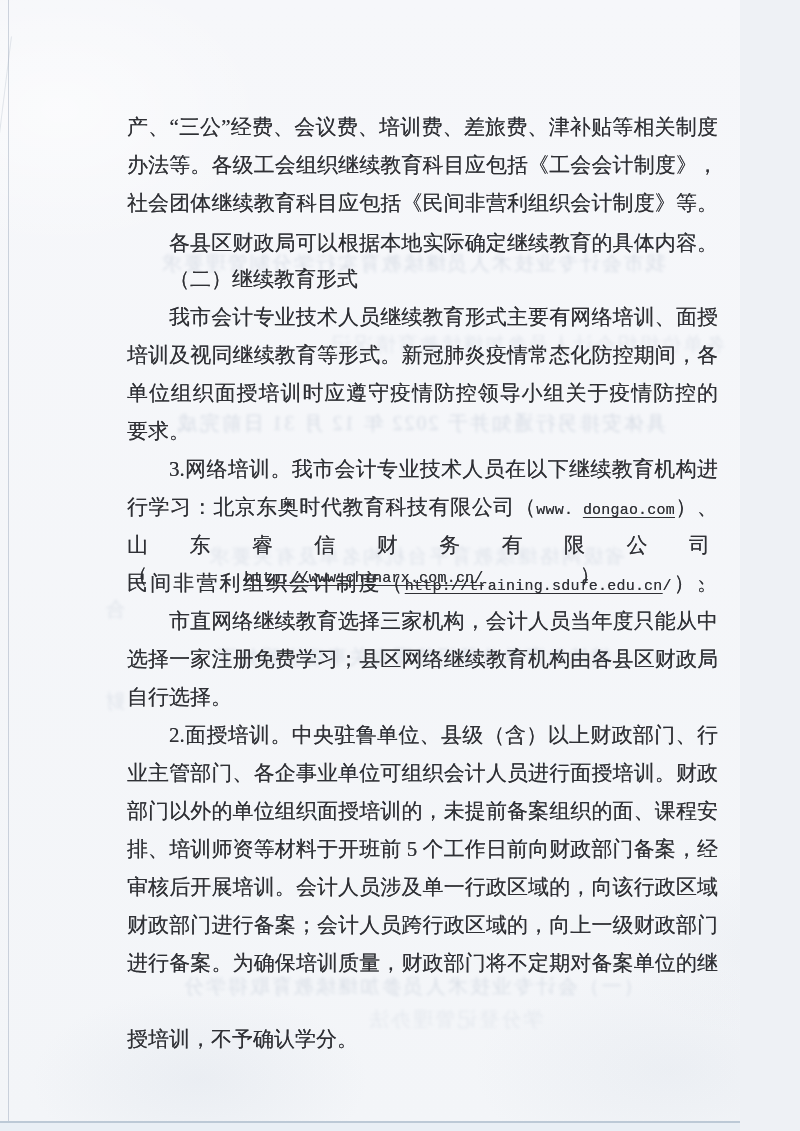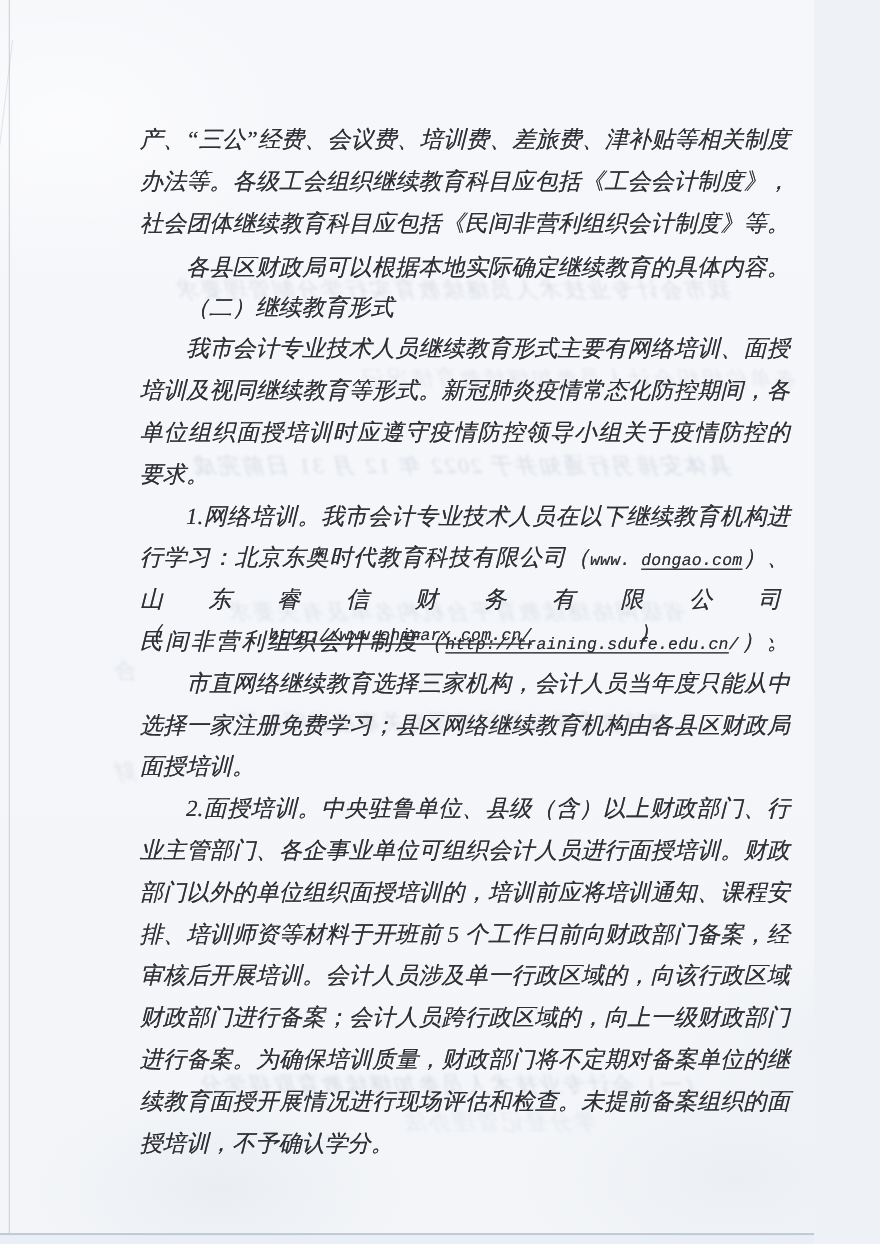--- a/index.html
+++ b/index.html
@@ -5,21 +5,20 @@
   html,body{margin:0;padding:0;background:#eef1f5;}
   .page{
     position:relative;width:740px;height:1131px;overflow:hidden;
     font-family:"Liberation Serif","DejaVu Serif",serif;
     background:
       radial-gradient(300px 200px at 60px 110px, rgba(255,255,255,.55), transparent 70%),
       radial-gradient(240px 130px at 200px 1080px, rgba(188,199,214,.16), transparent 70%),
       radial-gradient(280px 150px at 670px 1070px, rgba(188,199,214,.14), transparent 70%),
       radial-gradient(200px 120px at 760px 950px, rgba(188,199,214,.10), transparent 70%),
       linear-gradient(#f6f7fa,#f3f5f8);
-    font-style: italic;
   }
   .text-layer{position:absolute;inset:0;}
   .line{
     position:absolute;left:127px;width:591px;height:34px;
     font-size:21px;line-height:30px;color:#2f3035;
     text-align:justify;text-align-last:justify;
     text-shadow:0 0 .5px rgba(47,48,53,.75);
   }
   .line.left{text-align:left;text-align-last:left;}
   .line.indent{padding-left:42px;width:549px;}
@@ -61,33 +60,32 @@
   <div class="text-layer" id="text-layer">
       <div class="line" style="top: 112px;"><span class="cn">产、“三公”经费、会议费、培训费、差旅费、津补贴等相关制度</span></div>
       <div class="line" style="top: 150px;"><span class="cn">办法等。各级工会组织继续教育科目应包括《工会会计制度》，</span></div>
       <div class="line" style="top: 188px;"><span class="cn">社会团体继续教育科目应包括《民间非营利组织会计制度》等。</span></div>
       <div class="line indent" style="top: 228px;"><span class="cn">各县区财政局可以根据本地实际确定继续教育的具体内容。</span></div>
       <div class="line indent left" style="top: 264px; text-align: center;"><span class="cn">（二）继续教育形式</span></div>
       <div class="line indent" style="top: 302px;"><span class="cn">我市会计专业技术人员继续教育形式主要有网络培训、面授</span></div>
       <div class="line" style="top: 340px;"><span class="cn">培训及视同继续教育等形式。新冠肺炎疫情常态化防控期间，各</span></div>
       <div class="line" style="top: 378px;"><span class="cn">单位组织面授培训时应遵守疫情防控领导小组关于疫情防控的</span></div>
       <div class="line left" style="top: 416px;"><span class="cn">要求。</span></div>
-      <div class="line indent" style="top: 454px;"><span class="cn">1.网络培训。我市会计专业技术人员在以下继续教育机构进</span></div>
+      <div class="line indent" style="top: 454px;"><span class="cn">3.网络培训。我市会计专业技术人员在以下继续教育机构进</span></div>
       <div class="line" style="top: 492px;"><span class="cn">行学习：北京东奥时代教育科技有限公司（</span><span class="url">www. </span><span class="urlu">dongao.com</span><span class="cn">）、</span></div>
       <div class="line" style="top: 530px;"><span class="cn cnspread">山东睿信财务有限公司</span><span class="cn">（</span><span class="urlu">http://www.chinarx.com.cn/</span><span class="cn">）、</span></div>
       <div class="line" style="top: 568px;"><span class="cn">民间非营利组织会计制度（</span><span class="urlu">http://training.sdufe.edu.cn</span><span class="url">/</span><span class="cn">）。</span></div>
       <div class="line indent" style="top: 606px;"><span class="cn">市直网络继续教育选择三家机构，会计人员当年度只能从中</span></div>
       <div class="line" style="top: 644px;"><span class="cn">选择一家注册免费学习；县区网络继续教育机构由各县区财政局</span></div>
-      <div class="line left" style="top: 682px;"><span class="cn">面授培训。</span></div>
+      <div class="line left" style="top: 682px;"><span class="cn">自行选择。</span></div>
       <div class="line indent" style="top: 720px;"><span class="cn">2.面授培训。中央驻鲁单位、县级（含）以上财政部门、行</span></div>
       <div class="line" style="top: 758px;"><span class="cn">业主管部门、各企事业单位可组织会计人员进行面授培训。财政</span></div>
-      <div class="line" style="top: 796px;"><span class="cn">部门以外的单位组织面授培训的，培训前应将培训通知、课程安</span></div>
+      <div class="line" style="top: 796px;"><span class="cn">部门以外的单位组织面授培训的，未提前备案组织的面、课程安</span></div>
       <div class="line" style="top: 834px;"><span class="cn">排、培训师资等材料于开班前 5 个工作日前向财政部门备案，经</span></div>
       <div class="line" style="top: 872px;"><span class="cn">审核后开展培训。会计人员涉及单一行政区域的，向该行政区域</span></div>
       <div class="line" style="top: 910px;"><span class="cn">财政部门进行备案；会计人员跨行政区域的，向上一级财政部门</span></div>
       <div class="line" style="top: 948px;"><span class="cn">进行备案。为确保培训质量，财政部门将不定期对备案单位的继</span></div>
-      <div class="line" style="top: 986px;"><span class="cn">续教育面授开展情况进行现场评估和检查。未提前备案组织的面</span></div>
       <div class="line left" style="top: 1024px;"><span class="cn">授培训，不予确认学分。</span></div>
     </div>
   <div class="edge-left"></div>
   <div class="edge-bottom"></div>
   <div class="below-strip"></div>
 </div>
 
 </body></html>

